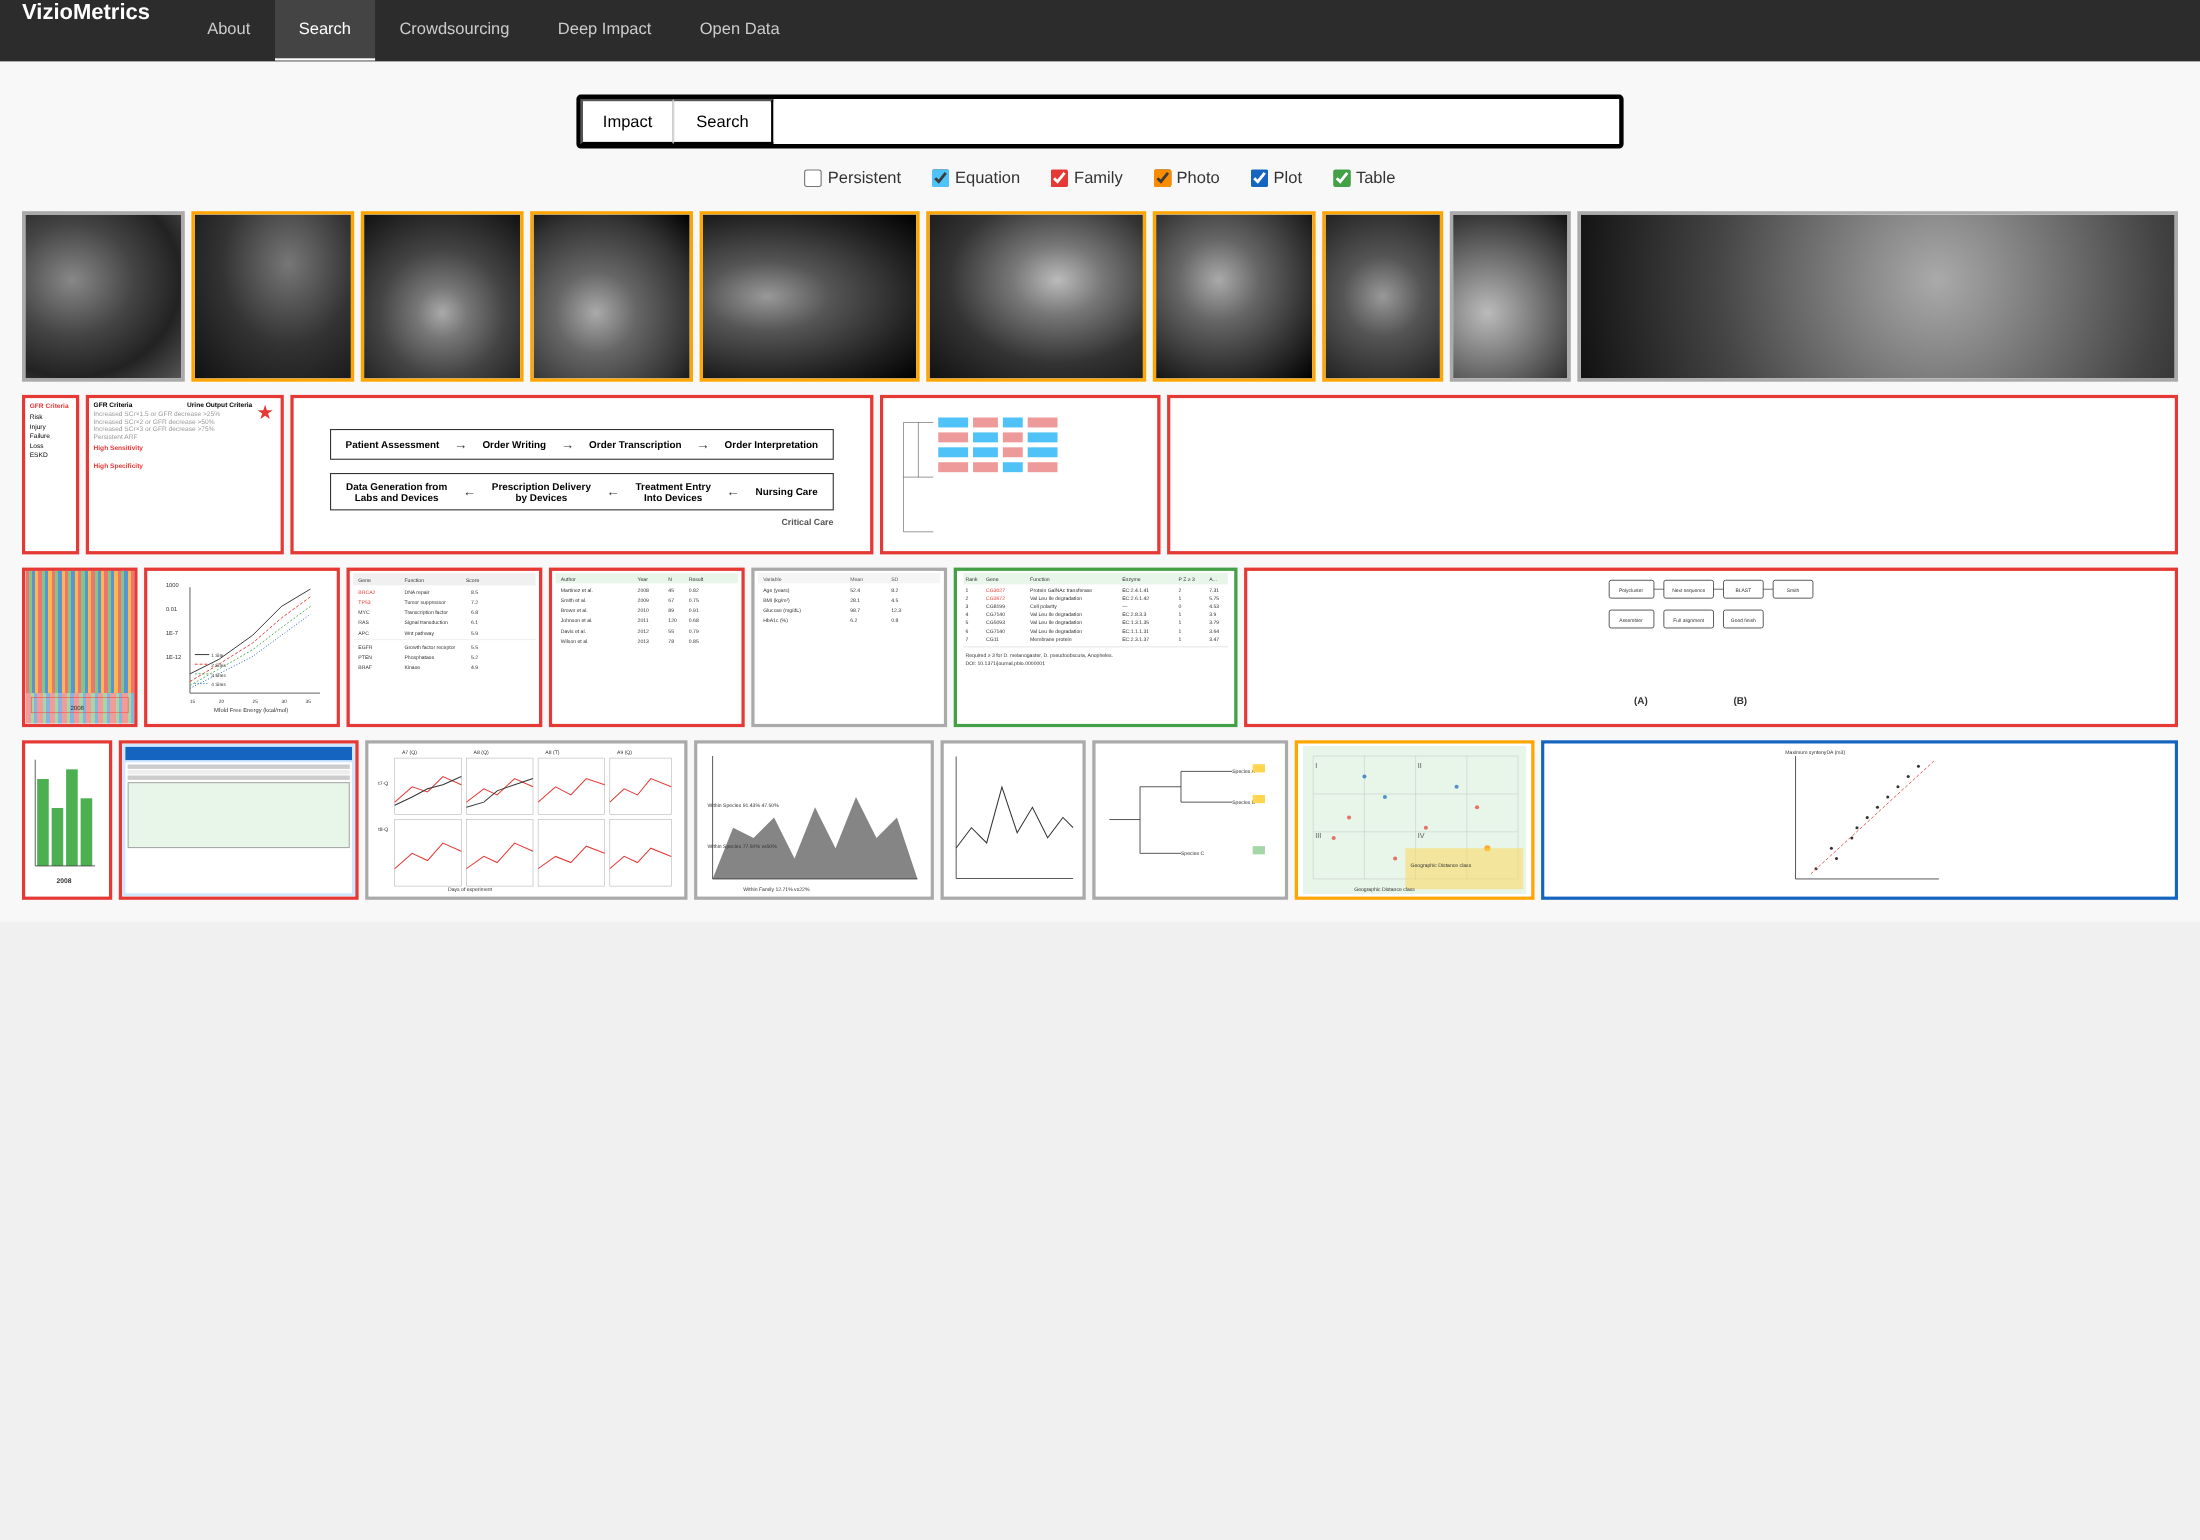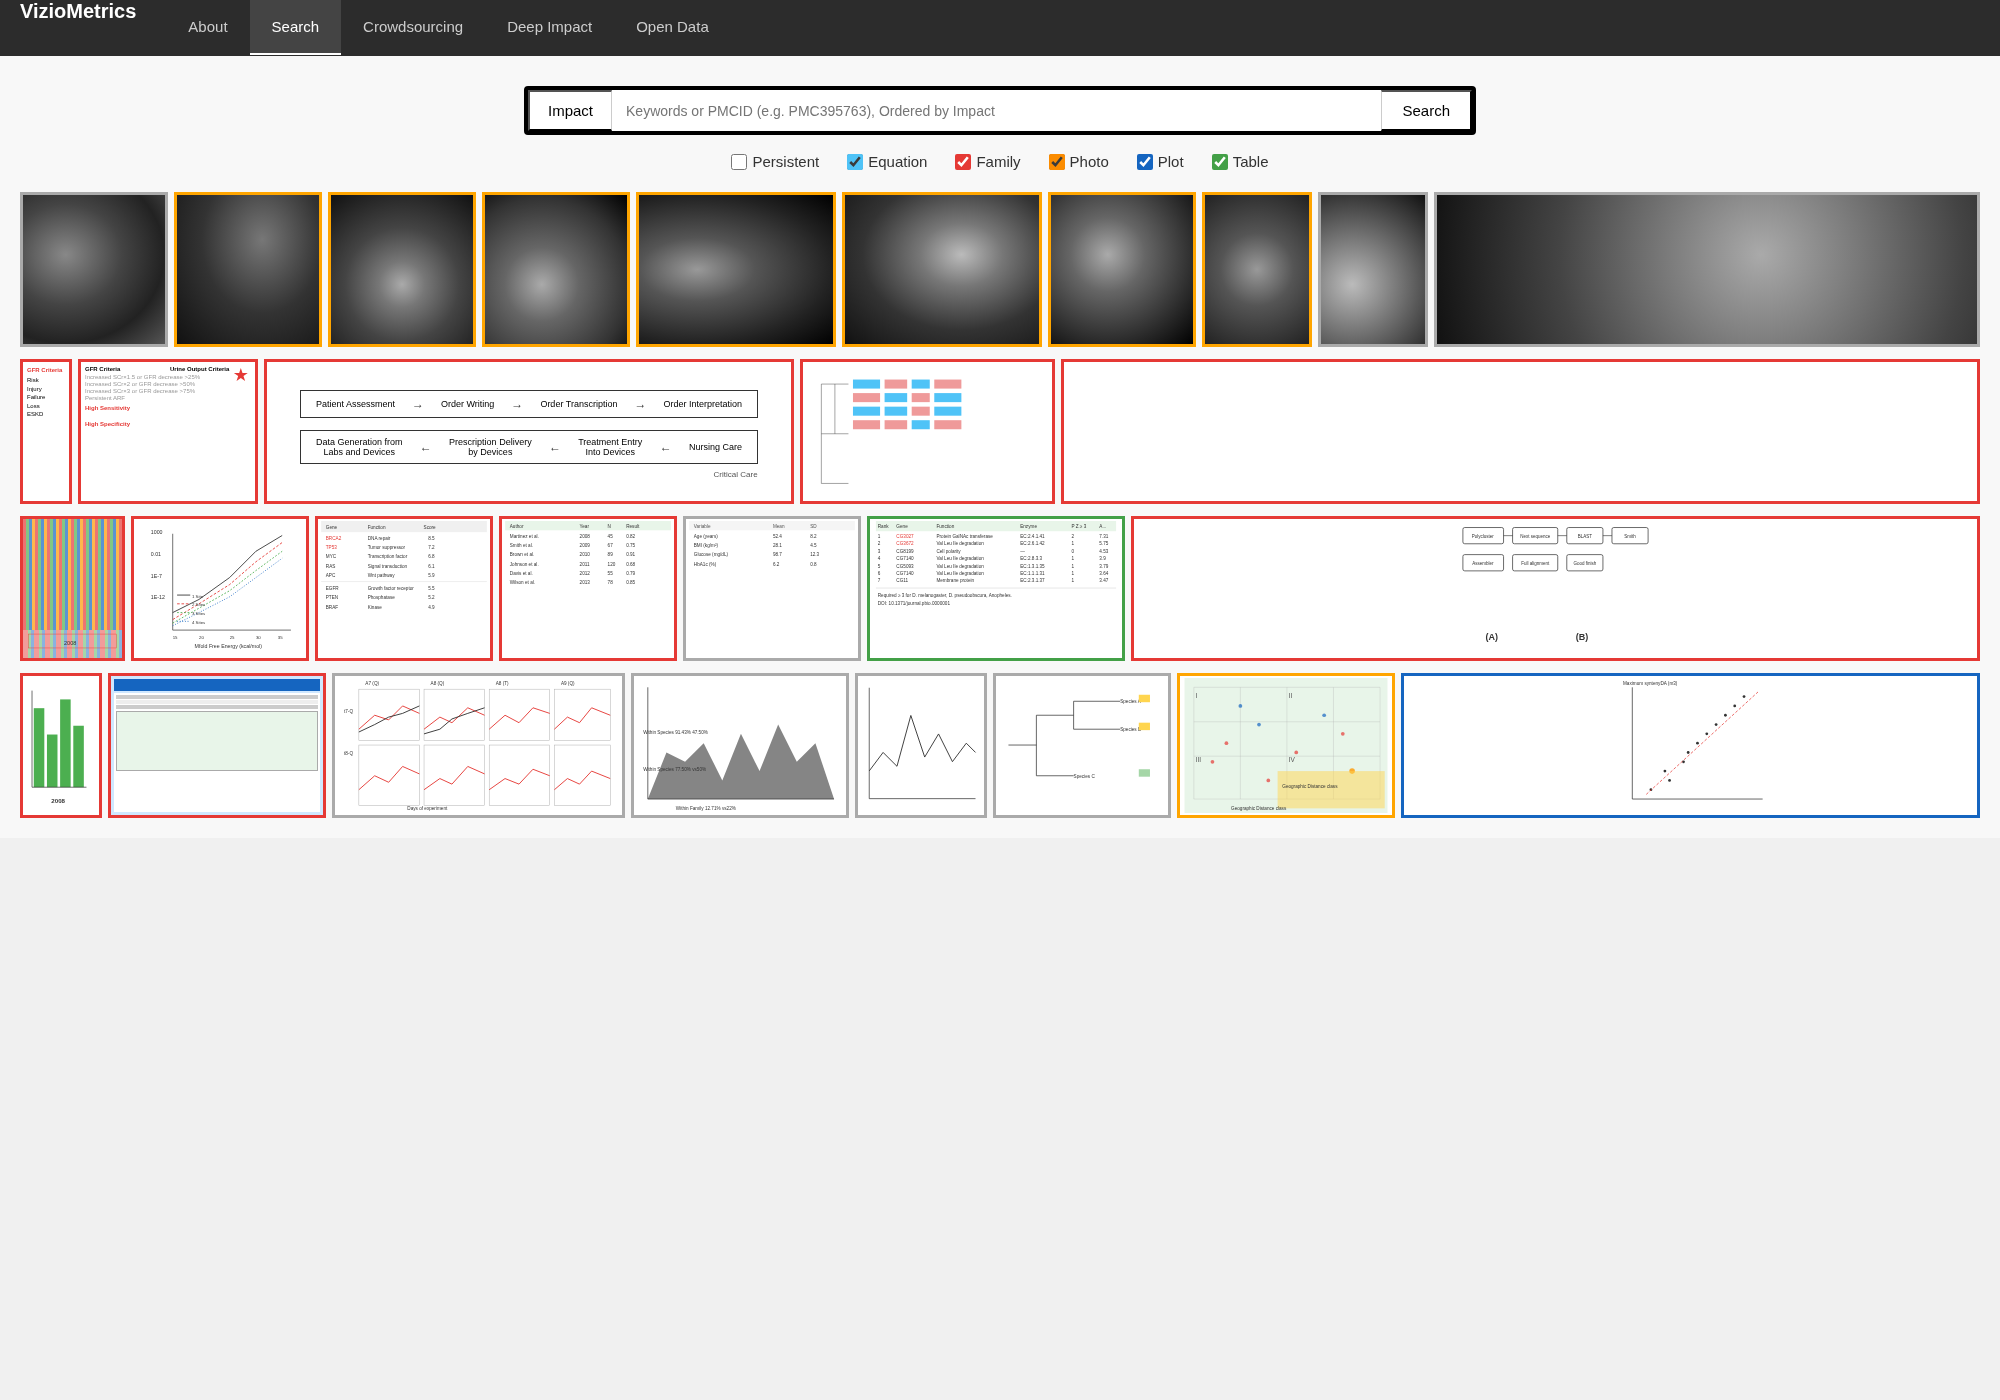--- a/index.html
+++ b/index.html
@@ -252,21 +252,20 @@
     <a class="nav-item">Deep Impact</a>
     <a class="nav-item">Open Data</a>
   </div>
 </nav>
 
 <div class="main">
 
   <div class="search-bar-container">
     <div class="search-bar">
       <button class="search-impact-btn">Impact</button>
-      <input class="search-input" type="text" placeholder="Keywords or PMCID (e.g. PMC395763), Ordered by Impact" style="">
       <button class="search-btn">Search</button>
     </div>
   </div>
 
   <div class="filter-row">
     <label class="filter-item">
       <input type="checkbox" class="cb-composite" style="">
       <span>Persistent</span>
     </label>
     <label class="filter-item">
@@ -350,21 +349,21 @@
           </div>
           <div style="color:#999;margin-bottom:1px;">Increased SCr×1.5 or GFR decrease &gt;25%</div>
           <div style="color:#999;margin-bottom:1px;">Increased SCr×2 or GFR decrease &gt;50%</div>
           <div style="color:#999;margin-bottom:1px;">Increased SCr×3 or GFR decrease &gt;75%</div>
           <div style="color:#999;margin-bottom:1px;">Persistent ARF</div>
           <div style="color:#e53935;font-weight:bold;margin-top:4px;">High Sensitivity</div>
           <div style="color:#e53935;font-weight:bold;margin-top:10px;">High Specificity</div>
         </div>
       </div>
 
-      <div class="thumb border-red" style="flex:1; max-width:530px;">
+      <div class="thumb border-red" style="flex:1; max-width:530px;font-weight:bold;">
         <div class="diagram-content">
           <div class="flow-row" style="border:1px solid #333; padding:6px; width:90%;">
             <div class="flow-item">Patient Assessment</div>
             <div class="flow-arrow">→</div>
             <div class="flow-item">Order Writing</div>
             <div class="flow-arrow">→</div>
             <div class="flow-item">Order Transcription</div>
             <div class="flow-arrow">→</div>
             <div class="flow-item">Order Interpretation</div>
           </div>

